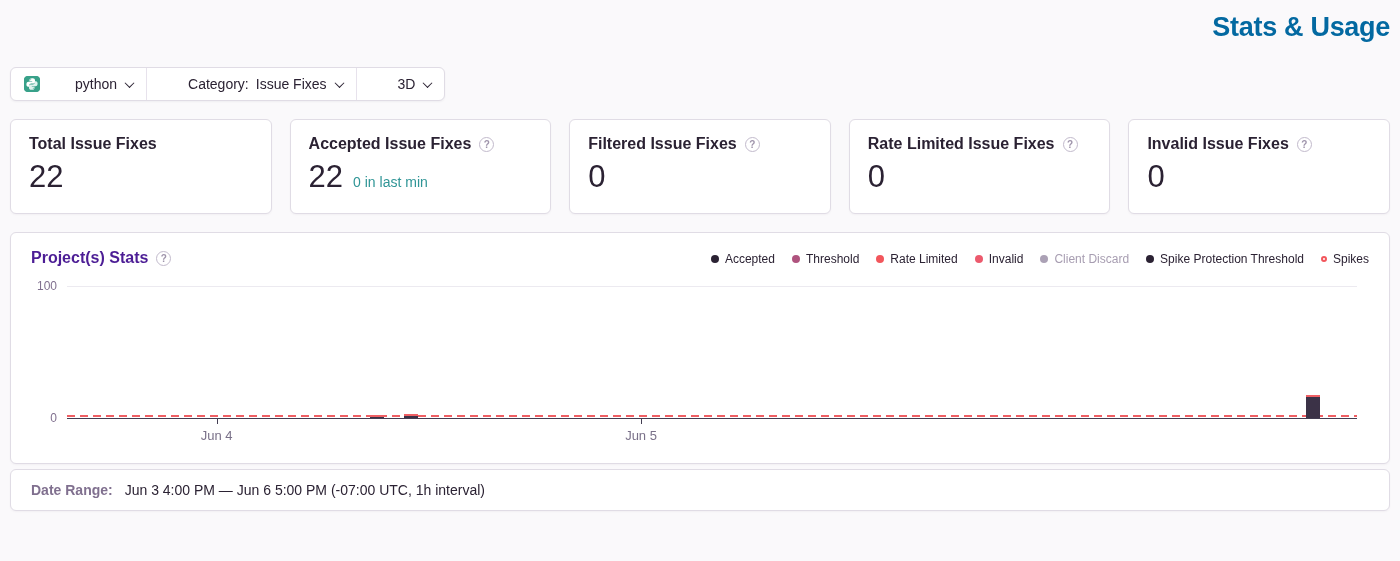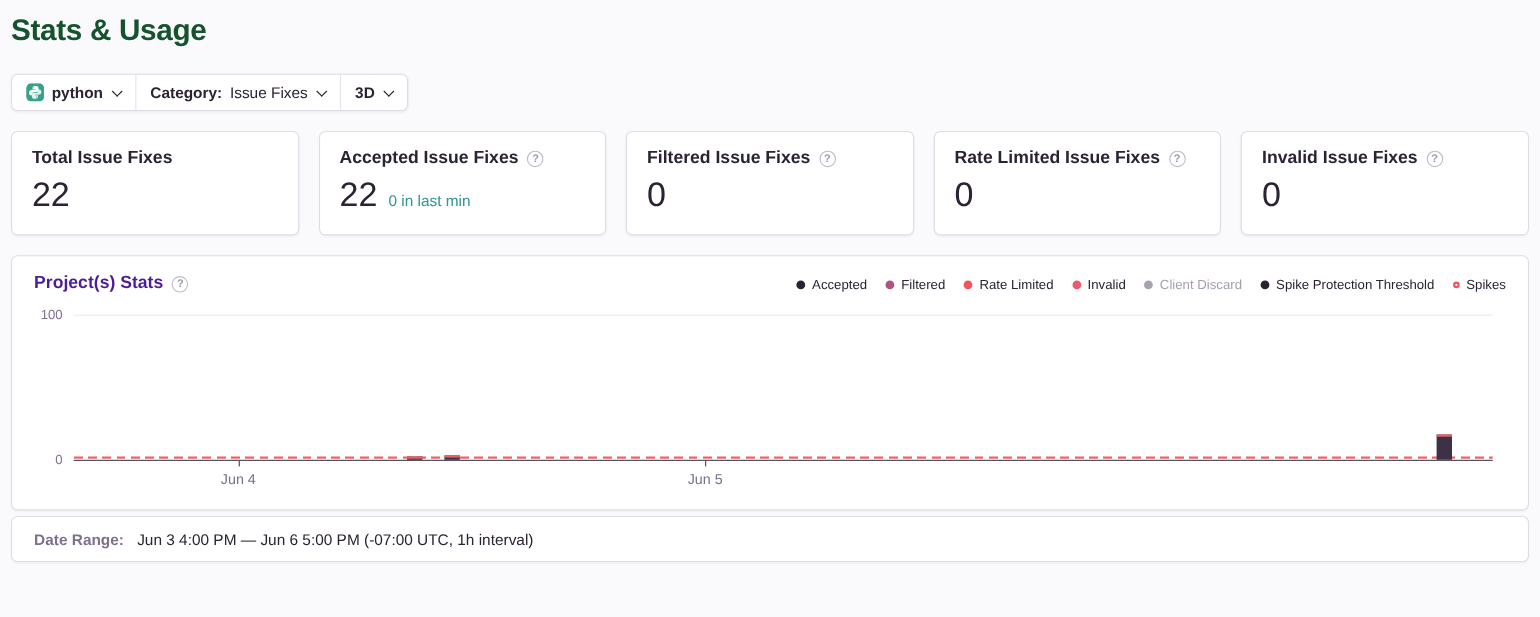--- a/index.html
+++ b/index.html
@@ -6,36 +6,36 @@
   html, body { width: 1400px; height: 561px; }
   body {
     font-family: "Liberation Sans", sans-serif;
     background: #faf9fb;
     color: #2b2233;
     overflow: hidden;
   }
   .page { padding: 12px 10px 0; }
 
   
-  .page-title { font-size: 27px; font-weight: 700; letter-spacing: -0.3px; color: #14532d; }
+  .page-title { font-size: 27px; font-weight: 700; letter-spacing: -0.3px; color: #0369a1; text-align: right; }
   .page-subtitle { margin-top: 16px; font-size: 16px; color: #3d3346; }
 
   
   .filter-bar {
     display: inline-flex; align-items: stretch; margin-top: 24px;
     background: #fff; border: 1px solid #e0dce5; border-radius: 6px;
     height: 34px; box-shadow: 0 1px 2px rgba(43,34,51,0.05);
   }
   .filter-seg {
     display: flex; align-items: center; gap: 7px; padding: 0 13px;
     background: none; border: none; border-right: 1px solid #e7e2ec;
     font-family: inherit; font-size: 14px; color: #2b2233; cursor: pointer; white-space: nowrap;
   }
   .filter-seg:last-child { border-right: none; }
-  .filter-seg .bold { font-weight: 700; }
+  .filter-seg .bold { font-weight: 400; margin-left: 28px; }
   .chev {
     width: 7px; height: 7px; flex: 0 0 auto;
     border-right: 1.6px solid #2b2233; border-bottom: 1.6px solid #2b2233;
     transform: rotate(45deg) translate(-1px,-1px); margin-left: 2px;
   }
   .py-icon { width: 16px; height: 16px; border-radius: 4px; background: #38a189; display: block; }
 
   
   .cards-row { display: flex; gap: 18px; margin-top: 18px; }
   .stat-card {
@@ -199,21 +199,21 @@
         <span class="chart-title">Project(s) Stats</span>
         <span class="help-icon"></span>
       </div>
       <ul class="legend">
           <li>
             <span class="dot" style="background: rgb(43, 34, 51);"></span>
             <span>Accepted</span>
           </li>
           <li>
             <span class="dot" style="background: rgb(175, 83, 126);"></span>
-            <span>Filtered</span>
+            <span>Threshold</span>
           </li>
           <li>
             <span class="dot" style="background: rgb(242, 86, 92);"></span>
             <span>Rate Limited</span>
           </li>
           <li>
             <span class="dot" style="background: rgb(236, 90, 109);"></span>
             <span>Invalid</span>
           </li>
           <li class="muted">

